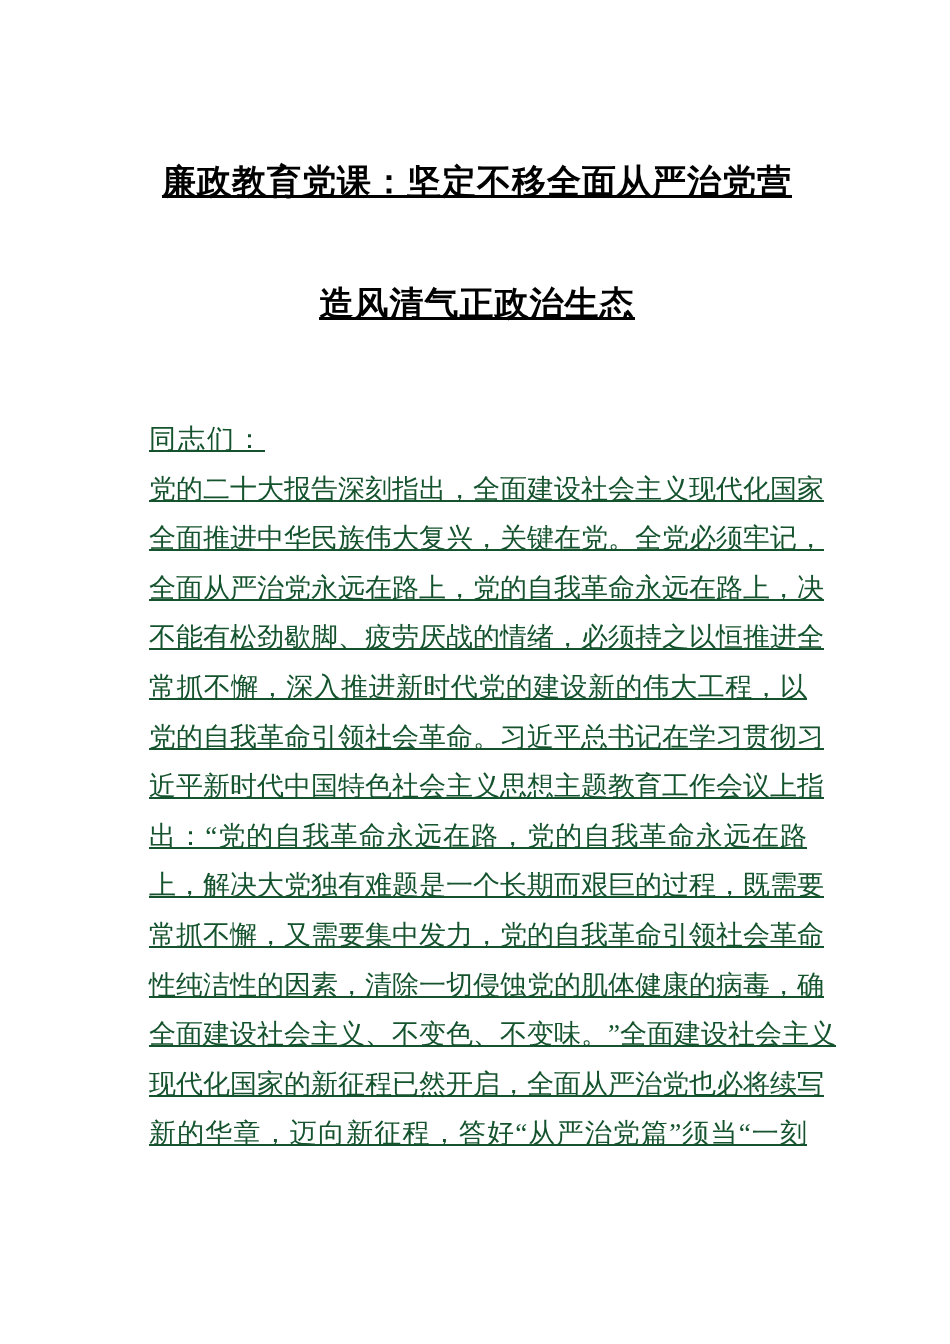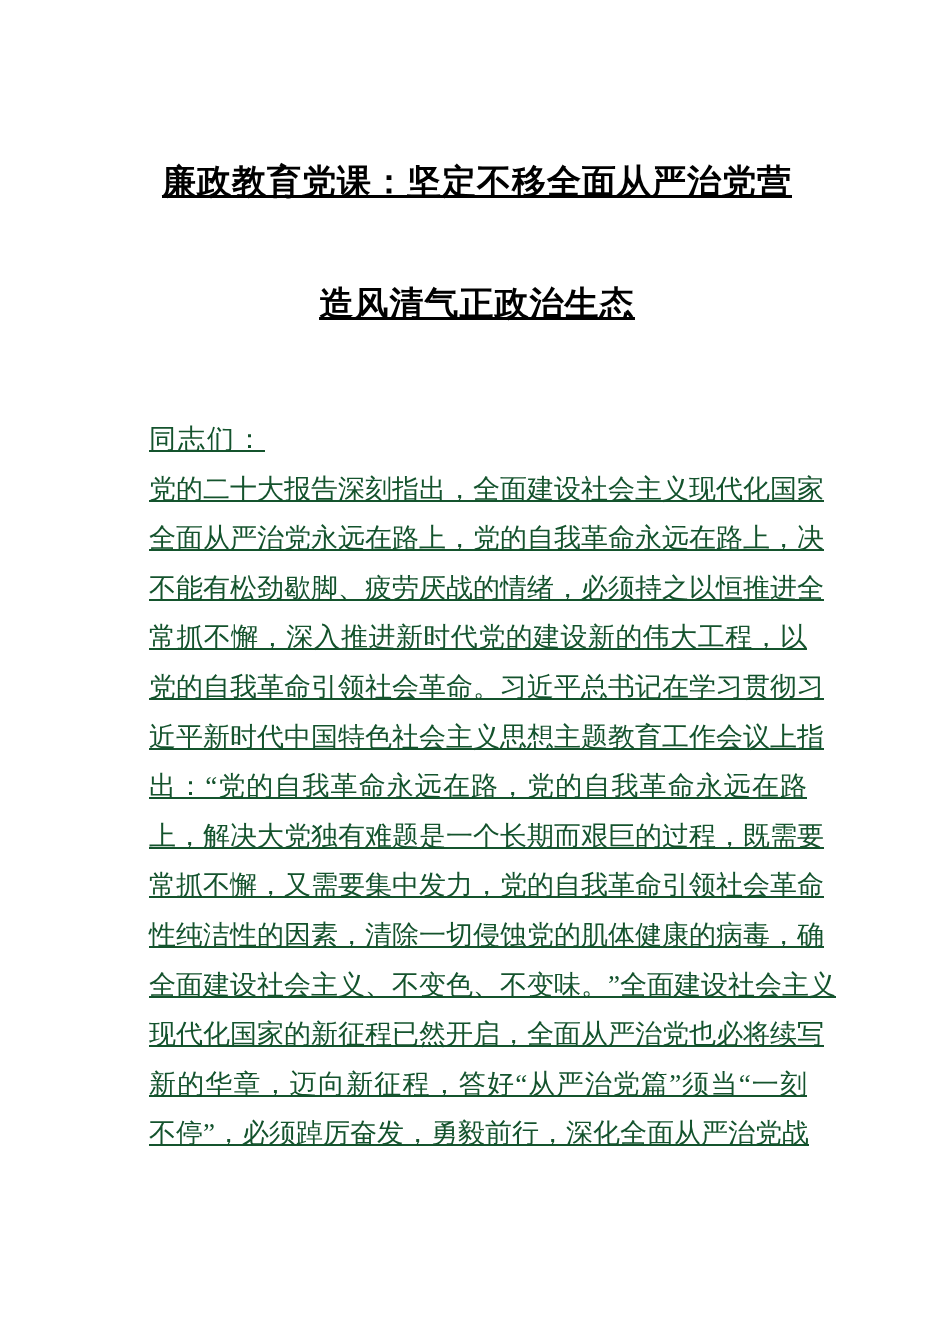--- a/index.html
+++ b/index.html
@@ -55,28 +55,28 @@
 <div class="page">
 
   <div class="title-block">
     <div class="title-line">廉政教育党课：坚定不移全面从严治党营</div>
     <div class="title-line">造风清气正政治生态</div>
   </div>
 
   <div class="body-block">
     <div class="line short">同志们：</div>
     <div class="line">党的二十大报告深刻指出，全面建设社会主义现代化国家</div>
+    <div class="line">全面推进中华民族伟大复兴，关键在党。全党必须牢记，</div>
     <div class="line">全面从严治党永远在路上，党的自我革命永远在路上，决</div>
     <div class="line">不能有松劲歇脚、疲劳厌战的情绪，必须持之以恒推进全</div>
     <div class="line">常抓不懈，深入推进新时代党的建设新的伟大工程，以</div>
     <div class="line">党的自我革命引领社会革命。习近平总书记在学习贯彻习</div>
     <div class="line">近平新时代中国特色社会主义思想主题教育工作会议上指</div>
     <div class="line">出：“党的自我革命永远在路，党的自我革命永远在路</div>
     <div class="line">上，解决大党独有难题是一个长期而艰巨的过程，既需要</div>
     <div class="line">常抓不懈，又需要集中发力，党的自我革命引领社会革命</div>
     <div class="line">性纯洁性的因素，清除一切侵蚀党的肌体健康的病毒，确</div>
     <div class="line">全面建设社会主义、不变色、不变味。”全面建设社会主义</div>
     <div class="line">现代化国家的新征程已然开启，全面从严治党也必将续写</div>
     <div class="line">新的华章，迈向新征程，答好“从严治党篇”须当“一刻</div>
-    <div class="line">不停”，必须踔厉奋发，勇毅前行，深化全面从严治党战</div>
   </div>
 
 </div>
 
 </body></html>

